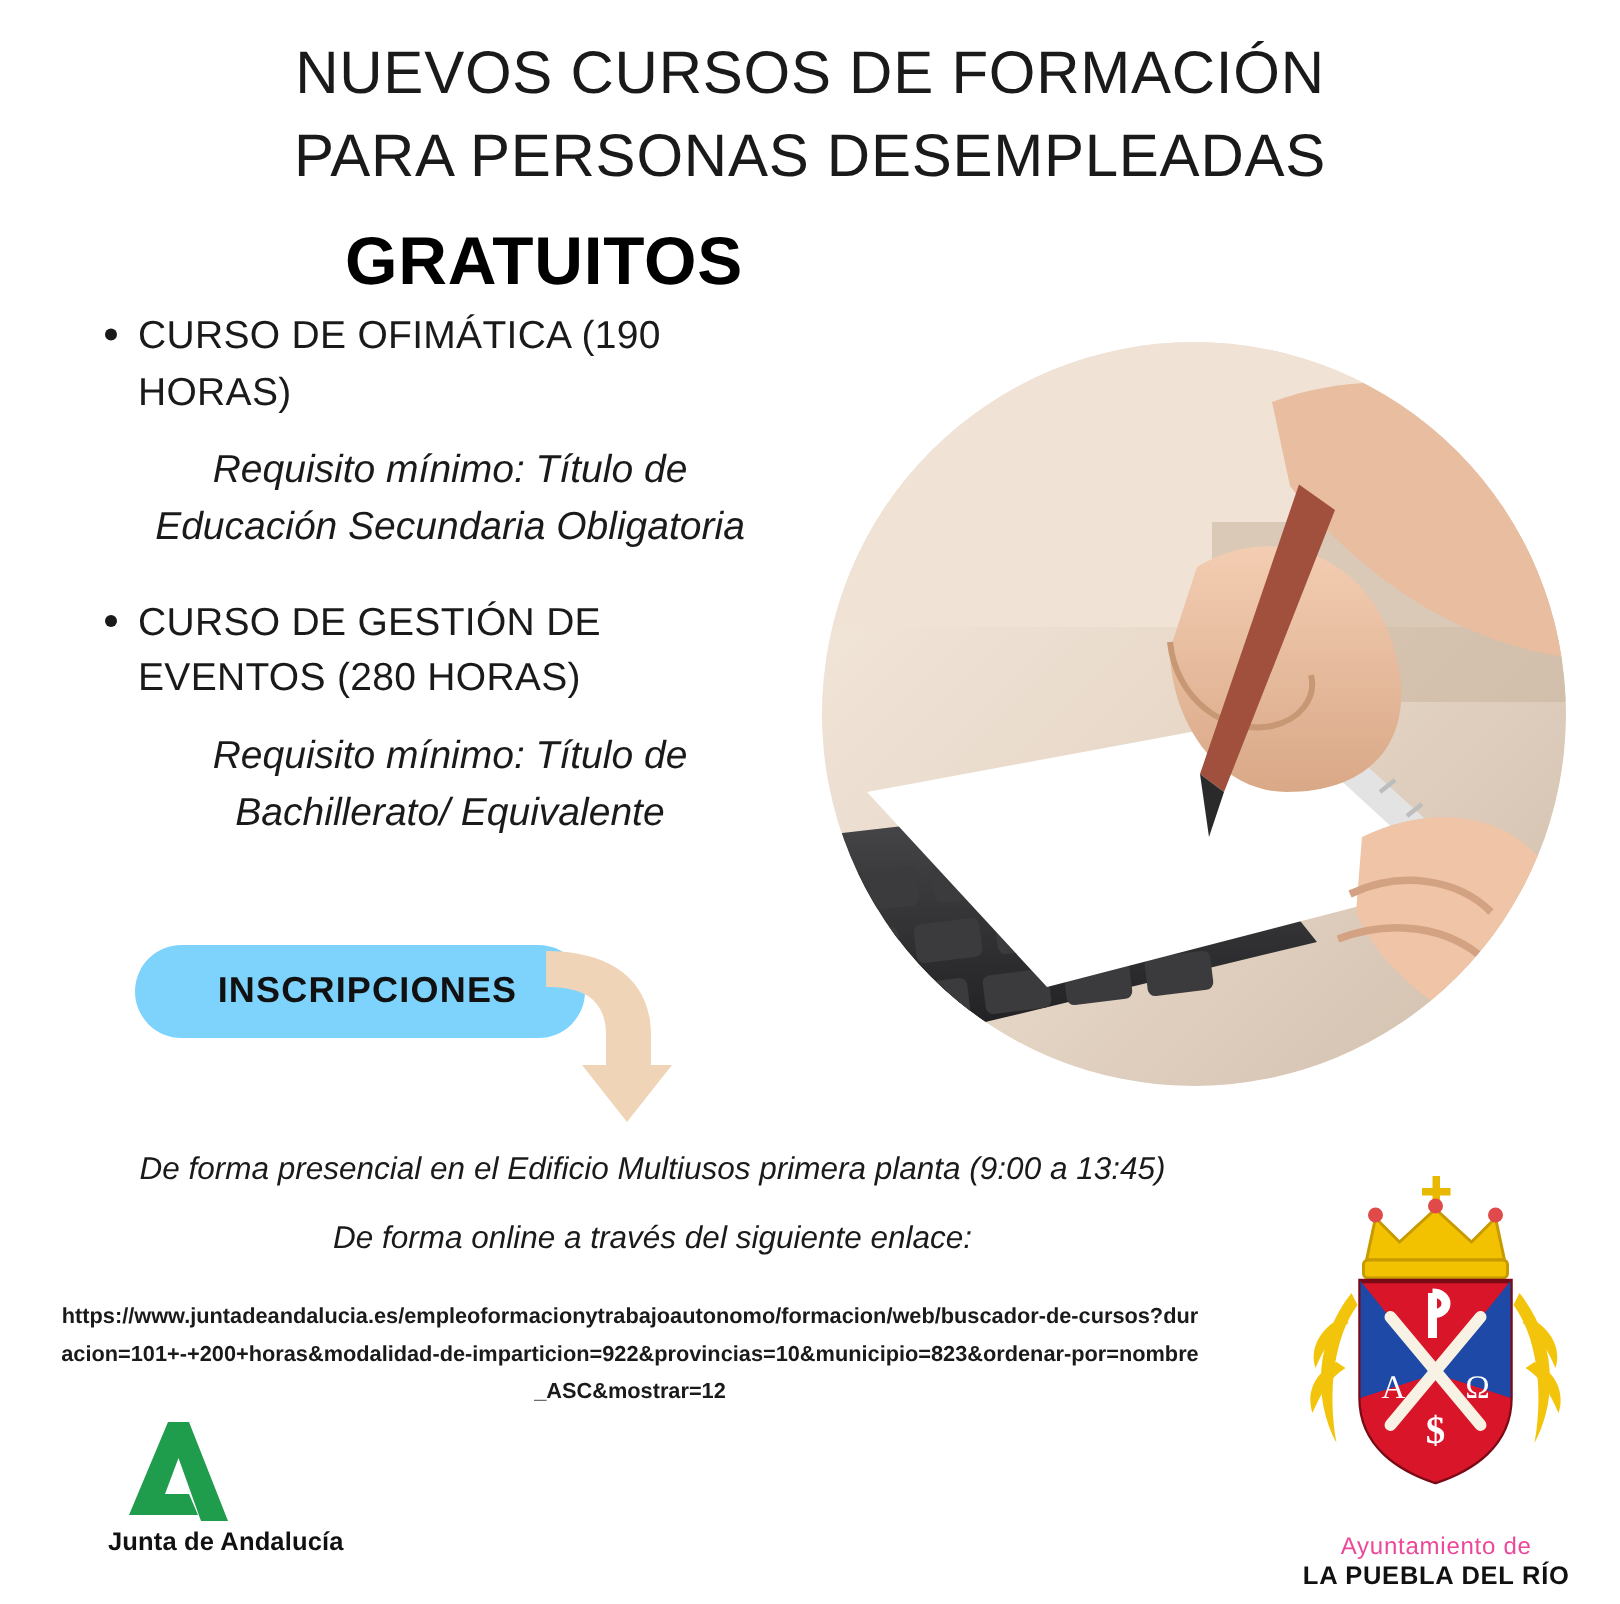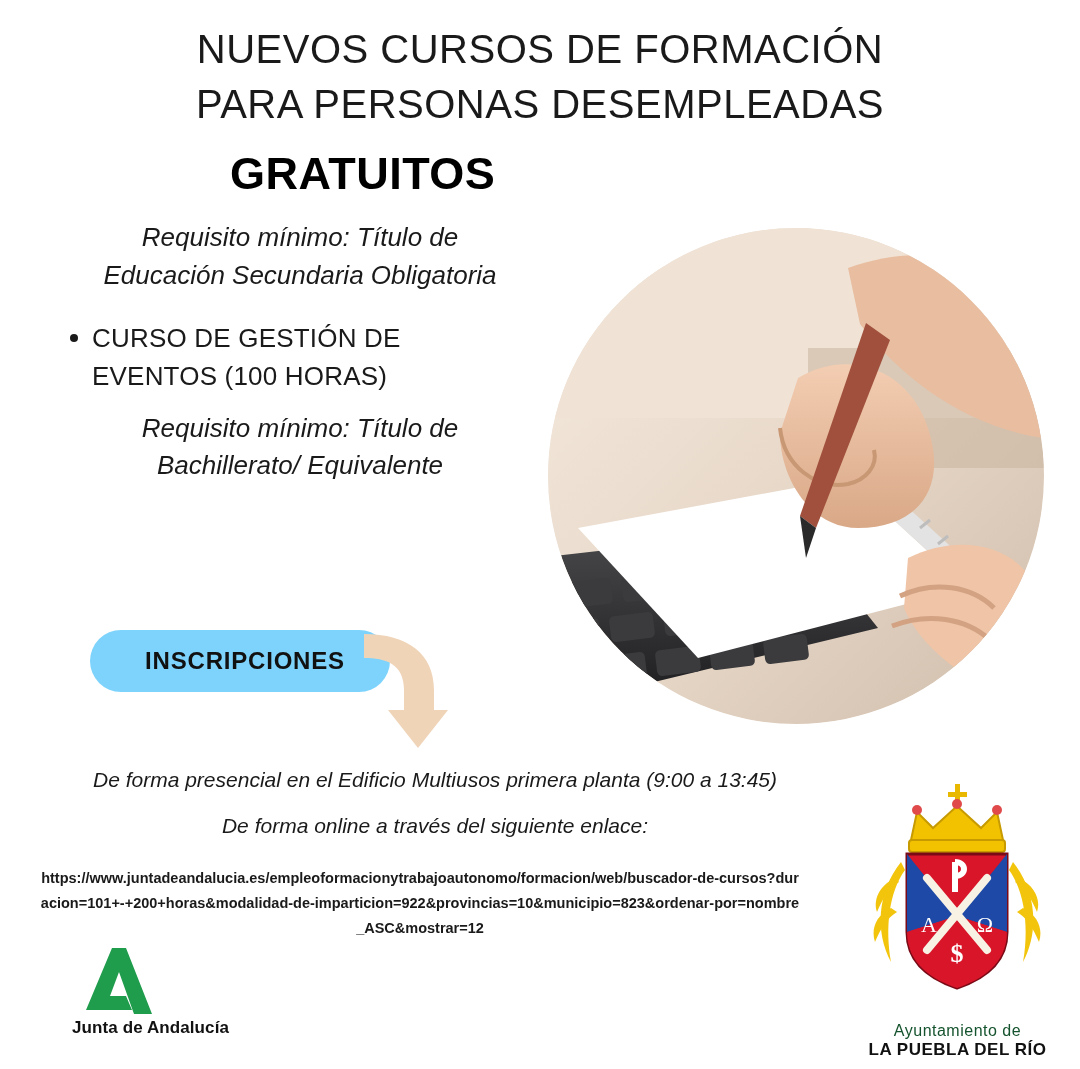--- a/index.html
+++ b/index.html
@@ -183,21 +183,21 @@
   
   .ayto {
     position: absolute;
     left: 855px;
     top: 782px;
     width: 205px;
     text-align: center;
   }
   .ayto-line1 {
     font-size: 16px;
-    color: #14532d;
+    color: #ec4899;
     letter-spacing: 0.5px;
     margin-top: 4px;
   }
   .ayto-line2 {
     font-size: 17px;
     font-weight: bold;
     color: #111111;
     letter-spacing: 0.5px;
   }
 </style>
@@ -206,25 +206,29 @@
 
 <div class="headline">
   <span>NUEVOS CURSOS DE FORMACIÓN</span>
   <span class="line2">PARA PERSONAS DESEMPLEADAS</span>
 </div>
 
 <div class="gratuitos">GRATUITOS</div>
 
 <div class="courses">
 
-  <div class="course-req">Requisito mínimo: Título de Educación Secundaria Obligatoria</div>
-
   <div class="course-item">
     <span class="bullet"></span>
-    <div class="course-title">CURSO DE GESTIÓN DE EVENTOS (100 HORAS)</div>
+    <div class="course-title">CURSO DE OFIMÁTICA (190 HORAS)</div>
+  </div>
+  <div class="course-req">Requisito mínimo: Título de Educación Secundaria Obligatoria</div>
+
+  <div class="course-item">
+    <span class="bullet"></span>
+    <div class="course-title">CURSO DE GESTIÓN DE EVENTOS (280 HORAS)</div>
   </div>
   <div class="course-req">Requisito mínimo: Título de Bachillerato/ Equivalente</div>
 
 </div>
 
 <div class="inscripciones">
   <div class="inscripciones-label">INSCRIPCIONES</div>
 </div>
 
 <div class="arrow-icon">

